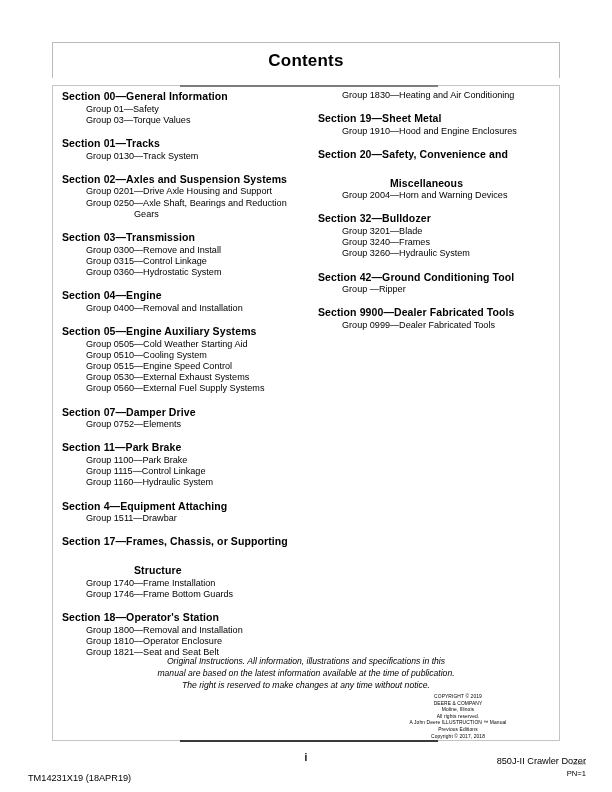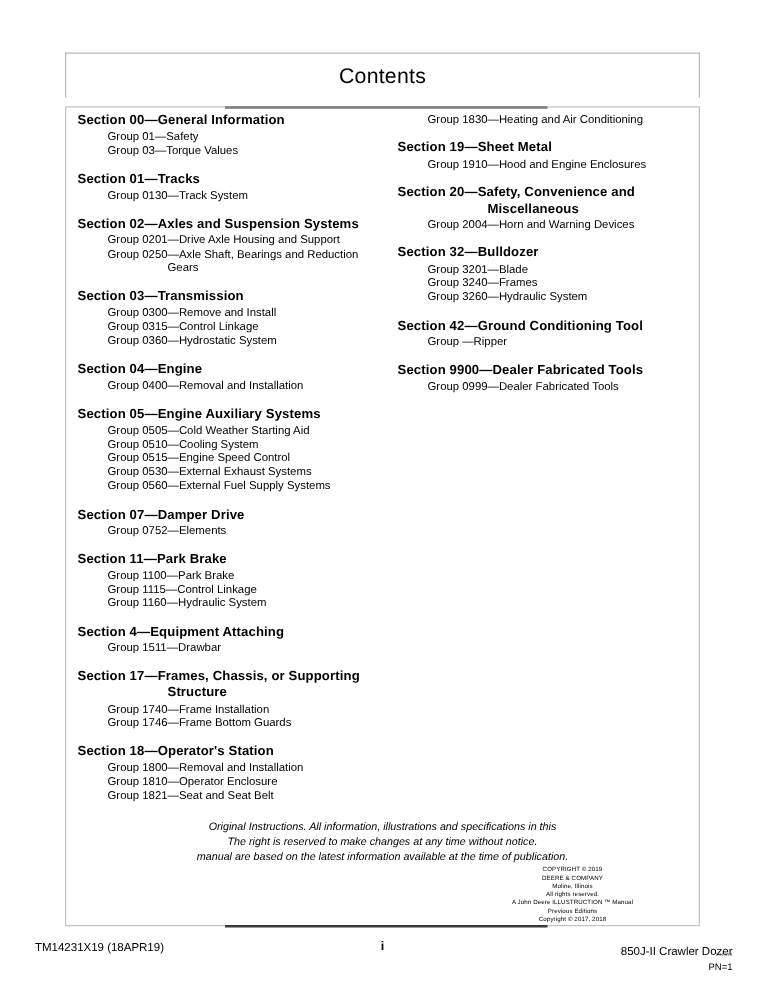--- a/index.html
+++ b/index.html
@@ -34,21 +34,21 @@
     border-bottom: none;
     box-sizing: border-box;
   }
   .header-title {
     position: absolute;
     left: 0;
     right: 0;
     top: 8px;
     text-align: center;
     font-size: 17px;
-    font-weight: normal;
+    font-weight: bold;
     letter-spacing: 0.2px;
   }
 
   
   .content-frame {
     position: absolute;
     left: 52px;
     top: 85px;
     width: 508px;
     height: 656px;
@@ -99,20 +99,21 @@
     font-weight: bold;
     line-height: 12.6px;
     margin: 0 0 1px 10px;
     text-indent: -10px;
     letter-spacing: 0.1px;
   }
   .section-title .cont {
     display: block;
     text-indent: 0;
     padding-left: 62px;
+    margin-top: 16px;
   }
   .group {
     font-size: 9.1px;
     line-height: 11.2px;
     margin: 0 0 0 24px;
     text-indent: 0;
   }
 
   
   .legal {
@@ -136,21 +137,21 @@
     font-size: 4.9px;
     line-height: 6.6px;
     letter-spacing: 0.1px;
   }
   .copyright div { white-space: nowrap; }
 
   
   .footer-left {
     position: absolute;
     left: 28px;
-    top: 753px;
+    top: 773px;
     font-size: 9.2px;
   }
   .footer-center {
     position: absolute;
     left: 0;
     right: 0;
     top: 752px;
     text-align: center;
     font-size: 10px;
     font-weight: bold;
@@ -277,22 +278,22 @@
         </div>
         <div class="section">
           <div class="section-title">Section 9900—Dealer Fabricated Tools</div>
           <div class="group">Group 0999—Dealer Fabricated Tools</div>
         </div>
       </div>
   </div>
 
   <div class="legal">
     <div>Original Instructions. All information, illustrations and specifications in this</div>
+    <div>manual are based on the latest information available at the time of publication.</div>
     <div>The right is reserved to make changes at any time without notice.</div>
-    <div>manual are based on the latest information available at the time of publication.</div>
   </div>
 
   <div class="copyright">
     <div>COPYRIGHT © 2019</div>
     <div>DEERE &amp; COMPANY</div>
     <div>Moline, Illinois</div>
     <div>All rights reserved.</div>
     <div>A John Deere ILLUSTRUCTION ™ Manual</div>
     <div>Previous Editions</div>
     <div>Copyright © 2017, 2018</div>

